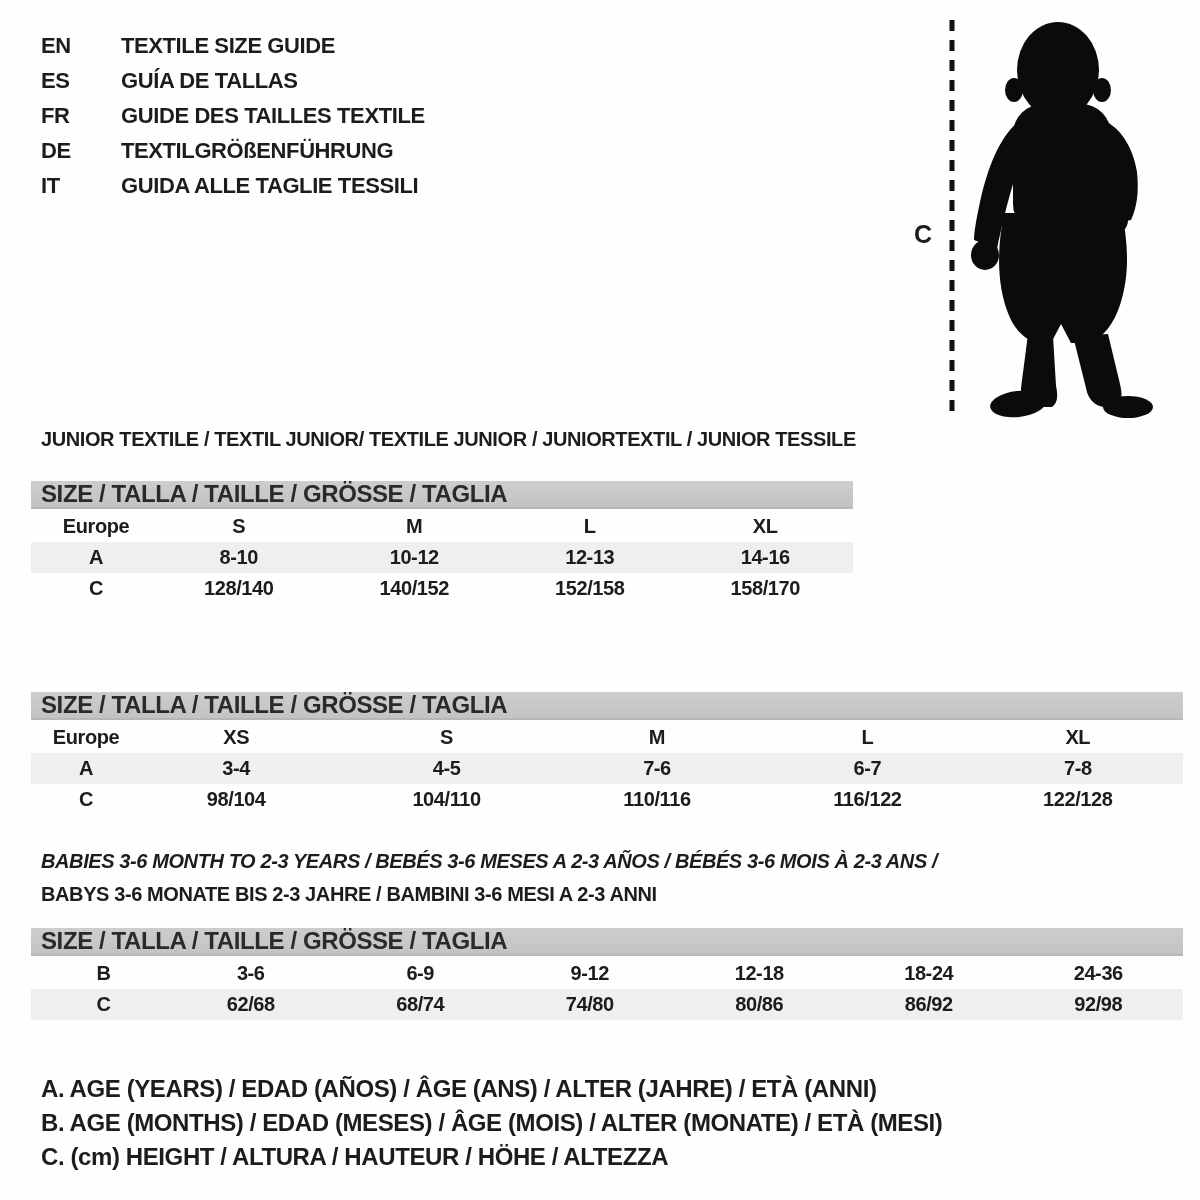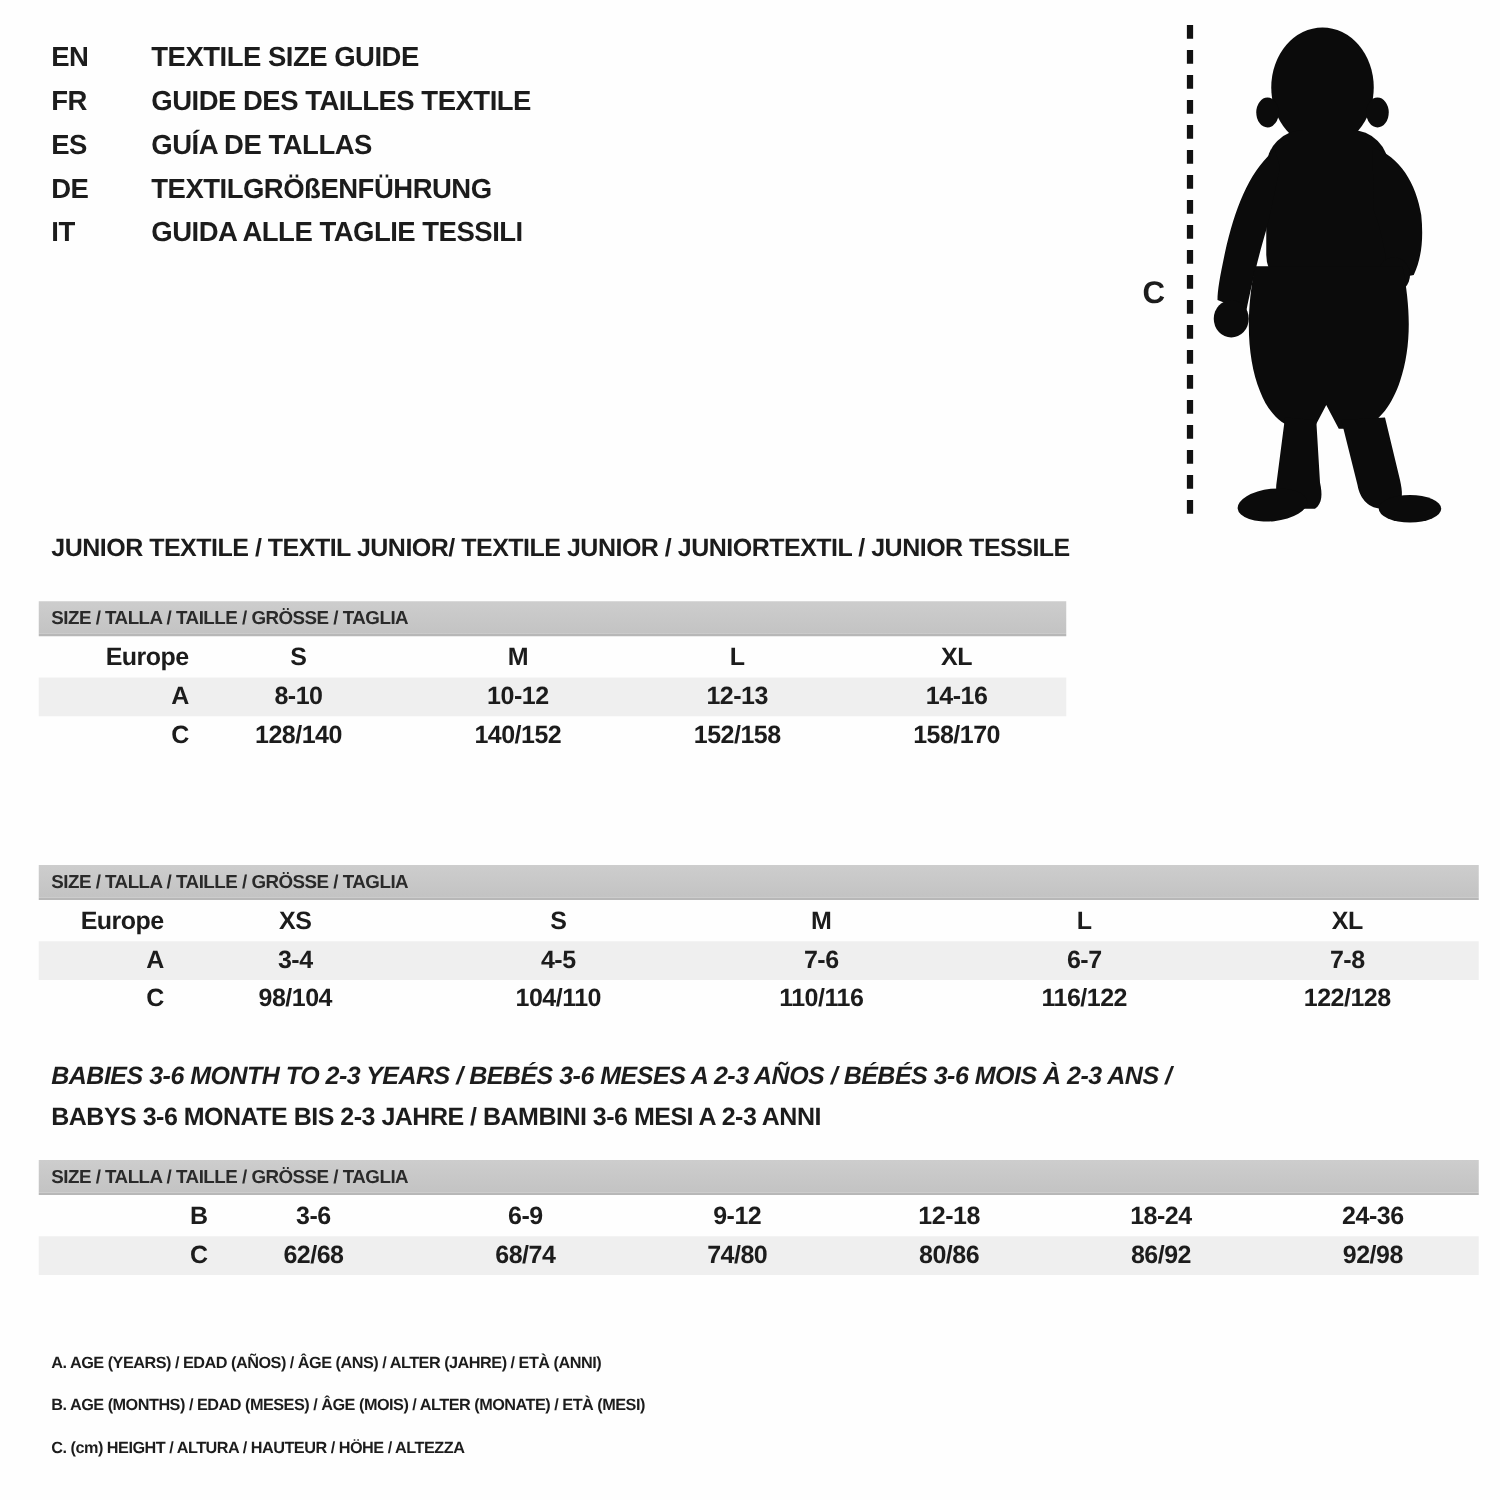--- a/index.html
+++ b/index.html
@@ -17,54 +17,54 @@
   .figure{position:absolute;left:900px;top:8px;width:295px;height:415px;}
   .figure svg{display:block;}
   .figure-label{position:absolute;left:14px;top:212px;font-size:25px;}
   
   .sec-heading{position:absolute;left:41px;font-size:20px;white-space:nowrap;}
   .sec-heading sub{font-size:13px;vertical-align:-4px;letter-spacing:-0.2px;}
   .sizetable{position:absolute;left:31px;}
   .size-bar{
     height:26px;background:linear-gradient(#cdcdcd,#c3c3c3);
     border-bottom:2px solid #b7b7b7;
-    display:flex;align-items:center;padding-left:10px;font-size:15px;
+    display:flex;align-items:center;padding-left:10px;font-size:24px;
     color:#2a2a2a;margin-bottom:2px;
   }
   .trow{display:grid;height:31px;align-items:center;font-size:20px;}
   .trow.shaded{background:#efefef;}
-  .tlabel{padding-left:10px;text-align:right;}
+  .tlabel{padding-left:10px;text-align:center;}
   .tval{text-align:center;}
   .junior-table{width:822px;}
   .junior-table .trow{grid-template-columns:120px repeat(4,1fr);}
   .children-table{width:1152px;}
   .children-table .trow{grid-template-columns:100px repeat(5,1fr);}
   .babies-table{width:1152px;}
   .babies-table .trow{grid-template-columns:135px repeat(6,1fr);}
   
   .notes{position:absolute;left:41px;top:1072px;}
-  .note-line{height:34px;display:flex;align-items:center;font-size:13px;white-space:nowrap;}
+  .note-line{height:34px;display:flex;align-items:center;font-size:24px;white-space:nowrap;}
 </style>
 </head>
 <body>
 
 <div class="canvas">
 
   <div class="lang-list">
     <div class="lang-row">
       <span class="lang-code">EN</span>
       <span class="lang-title">TEXTILE SIZE GUIDE</span>
     </div>
     <div class="lang-row">
+      <span class="lang-code">ES</span>
+      <span class="lang-title">GUÍA DE TALLAS</span>
+    </div>
+    <div class="lang-row">
       <span class="lang-code">FR</span>
       <span class="lang-title">GUIDE DES TAILLES TEXTILE</span>
-    </div>
-    <div class="lang-row">
-      <span class="lang-code">ES</span>
-      <span class="lang-title">GUÍA DE TALLAS</span>
     </div>
     <div class="lang-row">
       <span class="lang-code">DE</span>
       <span class="lang-title">TEXTILGRÖßENFÜHRUNG</span>
     </div>
     <div class="lang-row">
       <span class="lang-code">IT</span>
       <span class="lang-title">GUIDA ALLE TAGLIE TESSILI</span>
     </div>
   </div>

